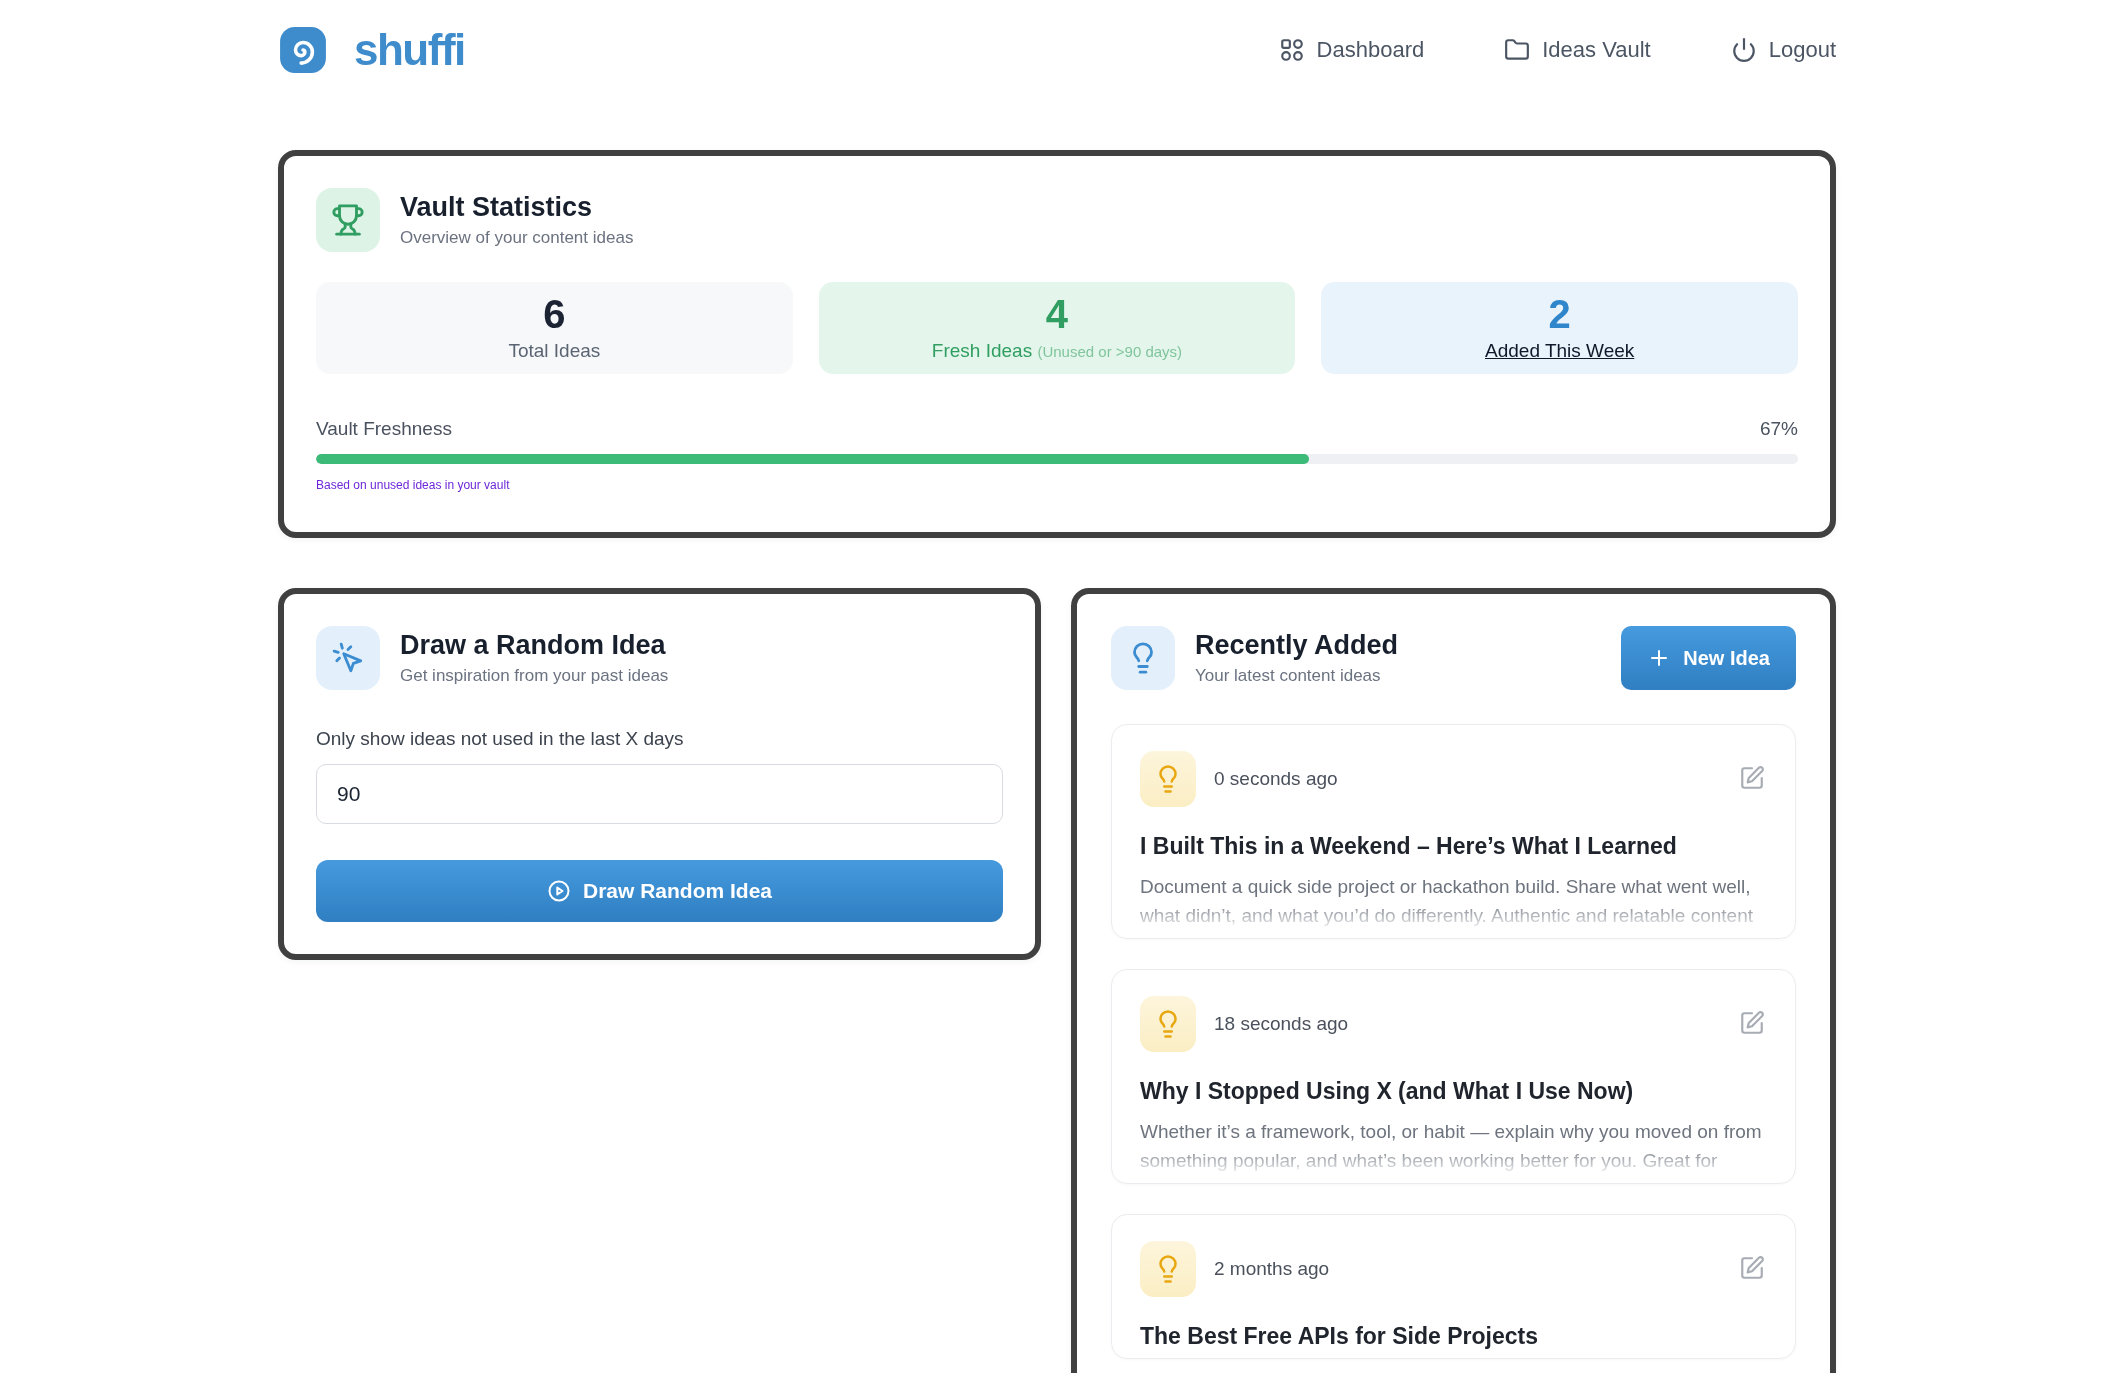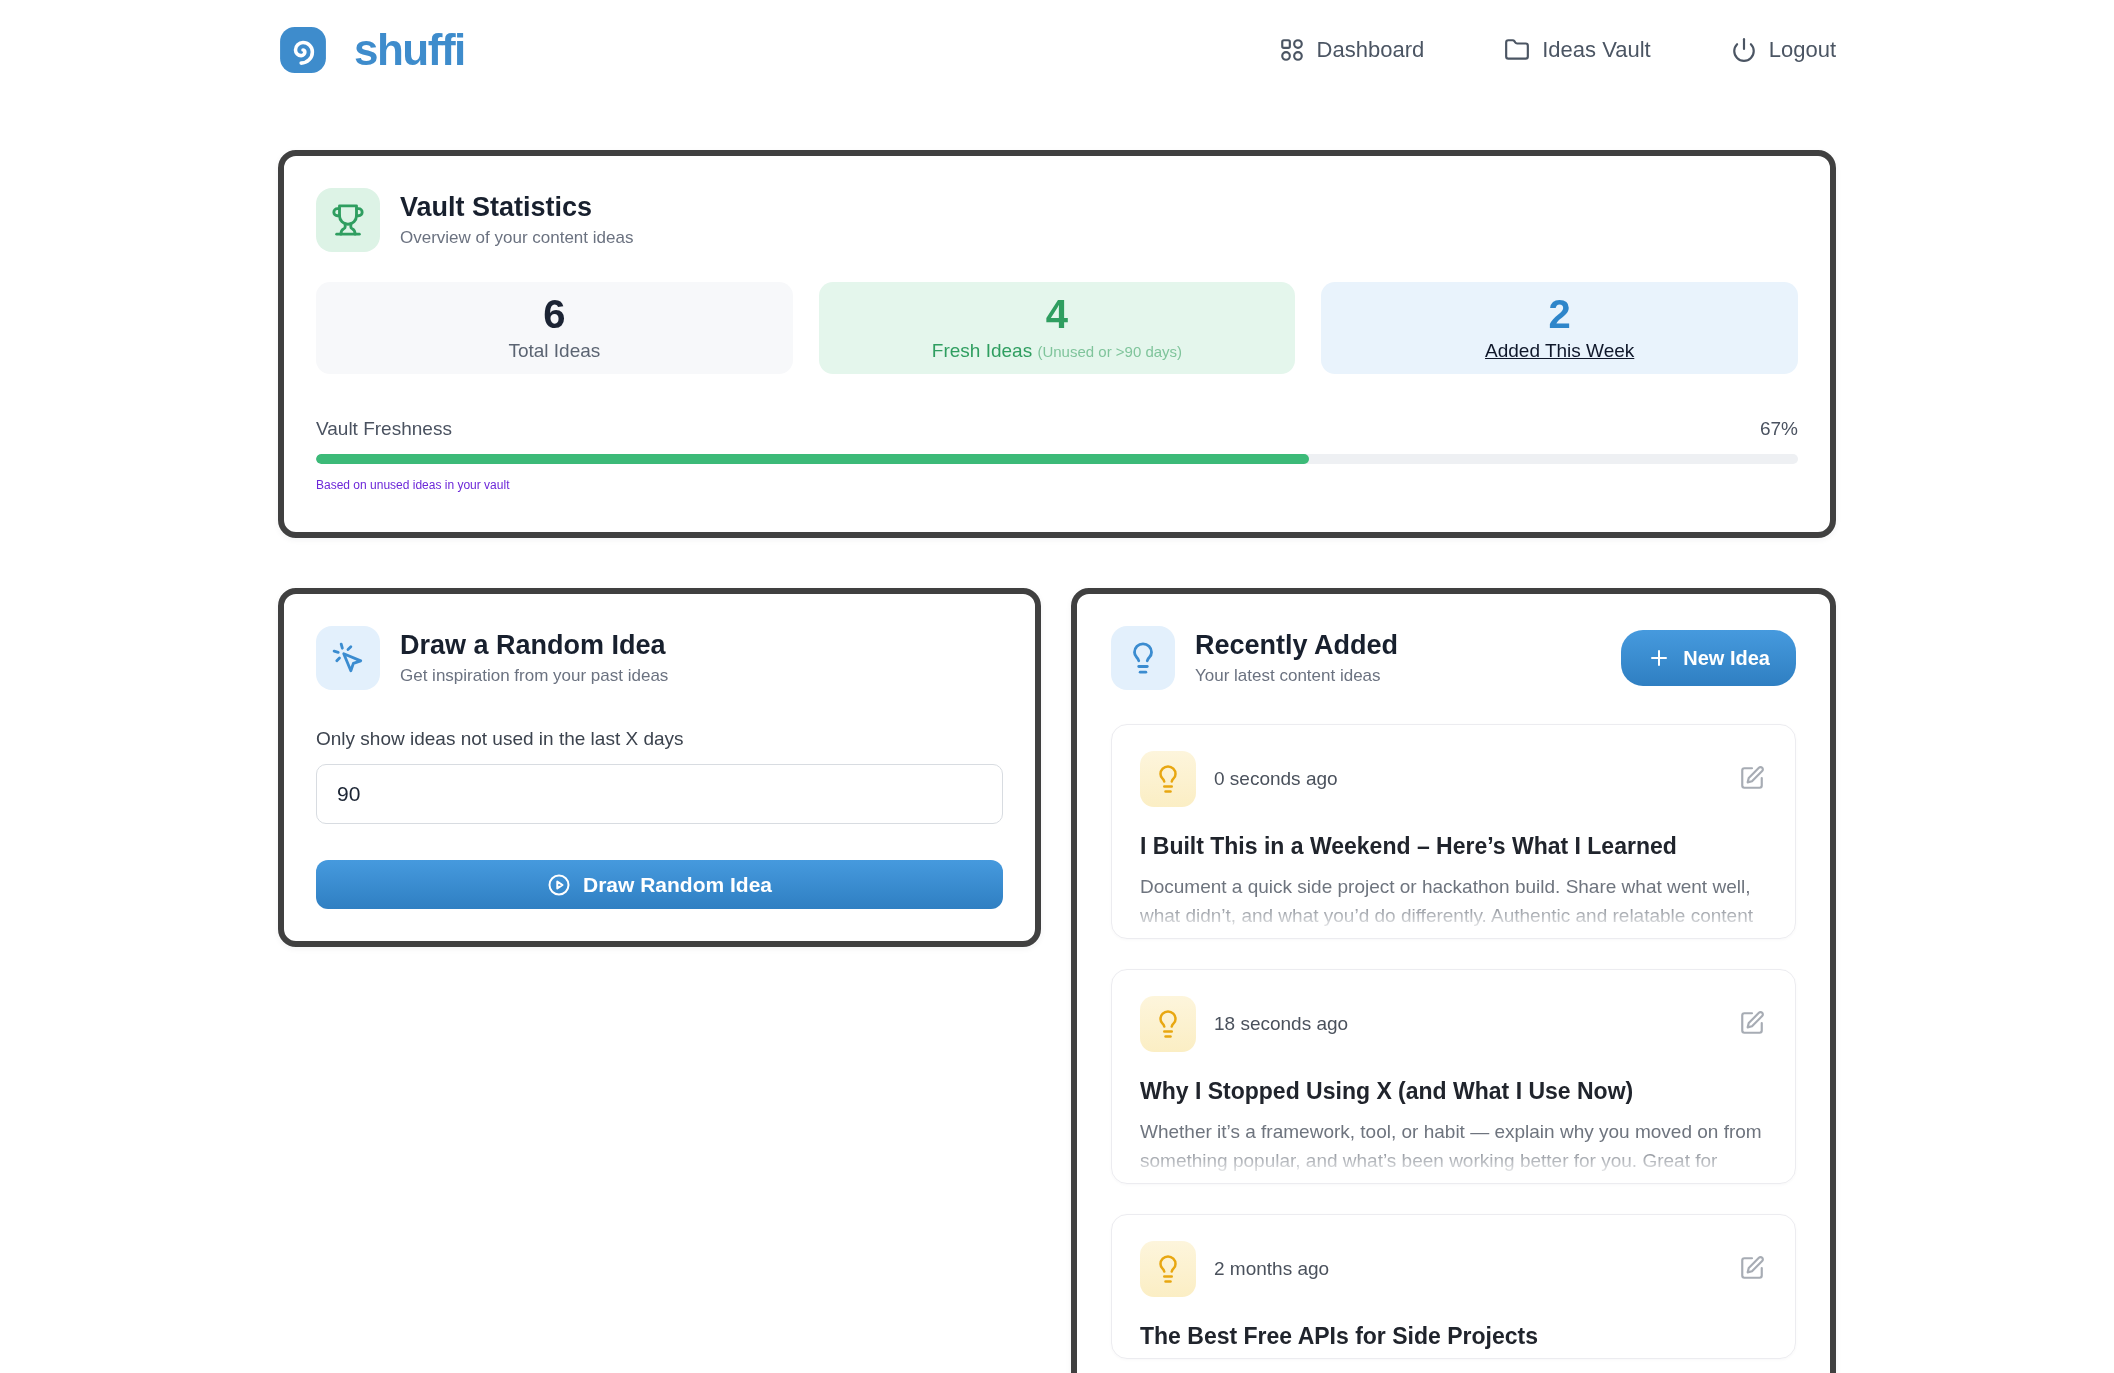--- a/index.html
+++ b/index.html
@@ -55,28 +55,28 @@
   
   .row2 { display:grid; grid-template-columns:763px 765px; gap:30px; margin-top:50px; align-items:start; }
 
   .draw-card { padding:32px; }
   .field-label { margin-top:38px; font-size:19px; color:#3c434e; }
   .days-input { margin-top:14px; width:100%; height:60px; border:1px solid #d8dce1; border-radius:10px;
     padding:0 20px; font-size:21px; color:#1b2433; font-family:inherit; outline:none; }
   .primary-btn { display:flex; align-items:center; justify-content:center; gap:12px;
     background:linear-gradient(180deg,#469ade,#2f7fc2); color:#fff; border:none; border-radius:12px;
     font-size:21px; font-weight:600; font-family:inherit; cursor:pointer; }
-  .draw-btn { margin-top:36px; width:100%; height:49px; }
+  .draw-btn { margin-top:36px; width:100%; height:62px; }
   .primary-btn svg { width:24px; height:24px; stroke:#fff; }
 
   
   .recent-card { padding:32px 34px 26px; }
   .recent-head { display:flex; align-items:center; }
   .spacer { flex:1; }
-  .new-idea-btn { height:56px; padding:0 26px; border-radius:22px; font-size:20px; }
+  .new-idea-btn { height:64px; padding:0 26px; border-radius:10px; font-size:20px; }
   .idea-list { margin-top:34px; display:flex; flex-direction:column; gap:30px; }
   .idea-card { border:1px solid #ececf0; border-radius:16px; padding:26px 28px 8px;
     box-shadow:0 1px 3px rgba(20,30,50,.03); }
   .idea-head { display:flex; align-items:center; }
   .bulb-tile { width:56px; height:56px; border-radius:14px; background:linear-gradient(180deg,#fdf5dc,#fbeec4);
     display:flex; align-items:center; justify-content:center; flex:none; }
   .bulb-tile svg { width:30px; height:30px; stroke:#e8a711; }
   .idea-time { margin-left:18px; font-size:19px; color:#4a515c; }
   .edit-btn { margin-left:auto; width:30px; height:30px; background:none; border:none; cursor:pointer; padding:0; }
   .edit-btn svg { width:26px; height:26px; stroke:#a7acb4; }

